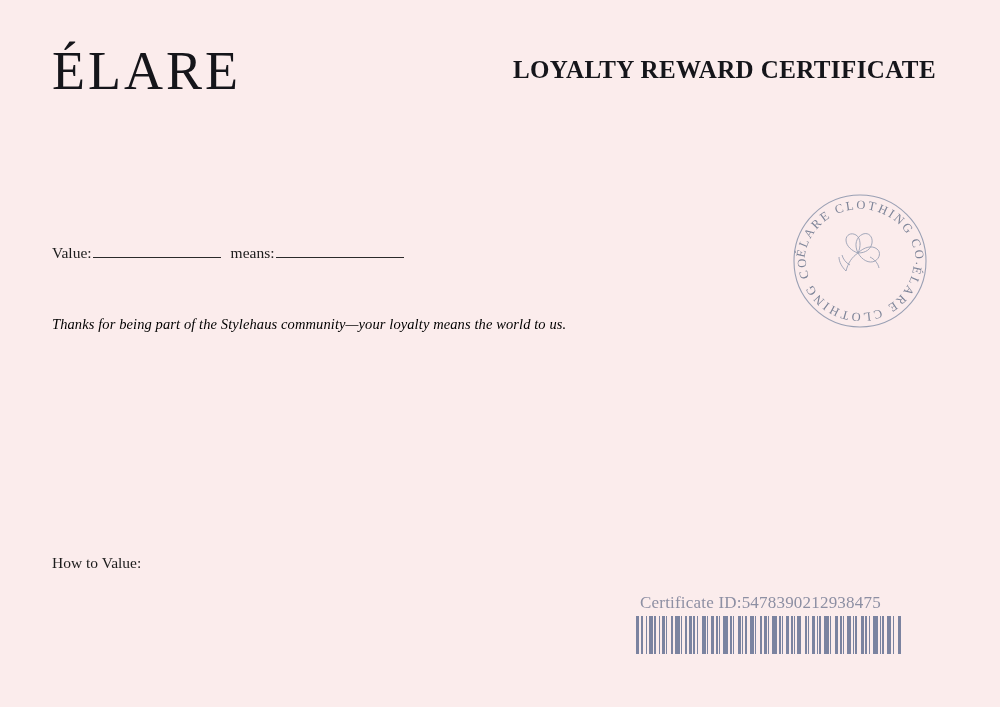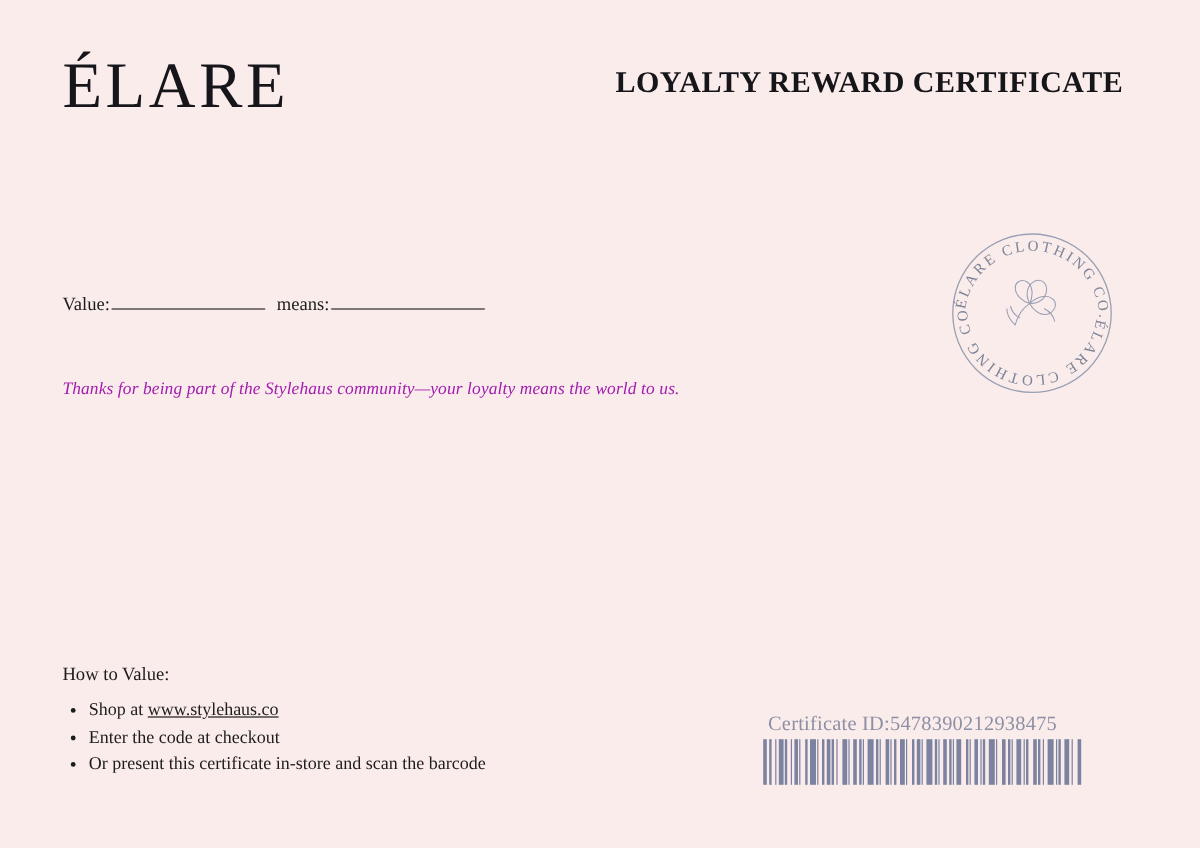--- a/index.html
+++ b/index.html
@@ -72,21 +72,21 @@
   .rule.w-code { width: 128px; }
   .gap-sm { display: inline-block; width: 10px; }
 
   
   .thanks {
     position: absolute;
     left: 52px;
     top: 316px;
     font-style: italic;
     font-size: 14.5px;
-    color: #a21caf;
+    color: #000000;
     letter-spacing: 0.1px;
   }
 
   
   .seal {
     position: absolute;
     left: 784px;
     top: 185px;
     width: 152px;
     height: 152px;
@@ -184,31 +184,20 @@
         <path d="M74,68 C68,66 62,61 62,55 C62,50 67,47 72,50 C77,53 77,62 74,68 Z"></path>
         <path d="M62,86 C58,82 55,77 55,72"></path>
         <path d="M66,80 C62,78 59,74 58,70"></path>
         <path d="M86,72 C90,74 94,78 95,83"></path>
       </g>
     </svg>
   </div>
 
   <div class="redeem-title">How to Value:</div>
 
-  <ul class="redeem-list">
-    <li>
-      <span>Shop at </span><a href="#">www.stylehaus.co</a>
-    </li>
-    <li>
-      <span>Enter the code at checkout</span>
-    </li>
-    <li>
-      <span>Or present this certificate in-store and scan the barcode</span>
-    </li>
-  </ul>
 
   <div class="cert-id">Certificate ID:5478390212938475</div>
 
   <div class="barcode" id="barcode">
       <span style="width:3px"></span>
       <span style="width:2px;background:transparent"></span>
       <span style="width:2px"></span>
       <span style="width:3px;background:transparent"></span>
       <span style="width:1px"></span>
       <span style="width:2px;background:transparent"></span>

